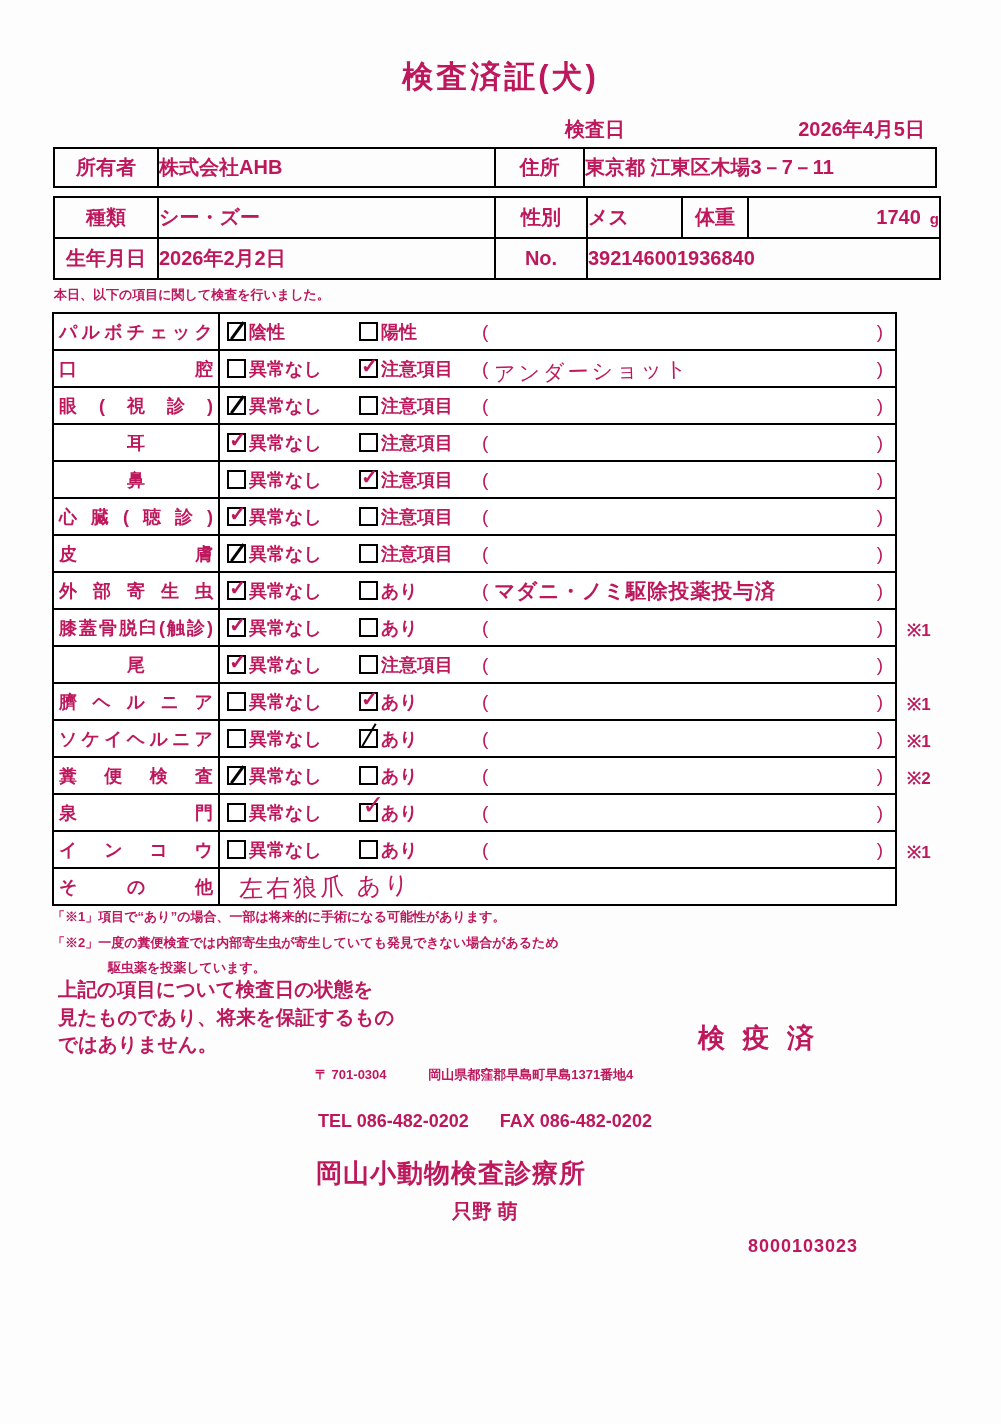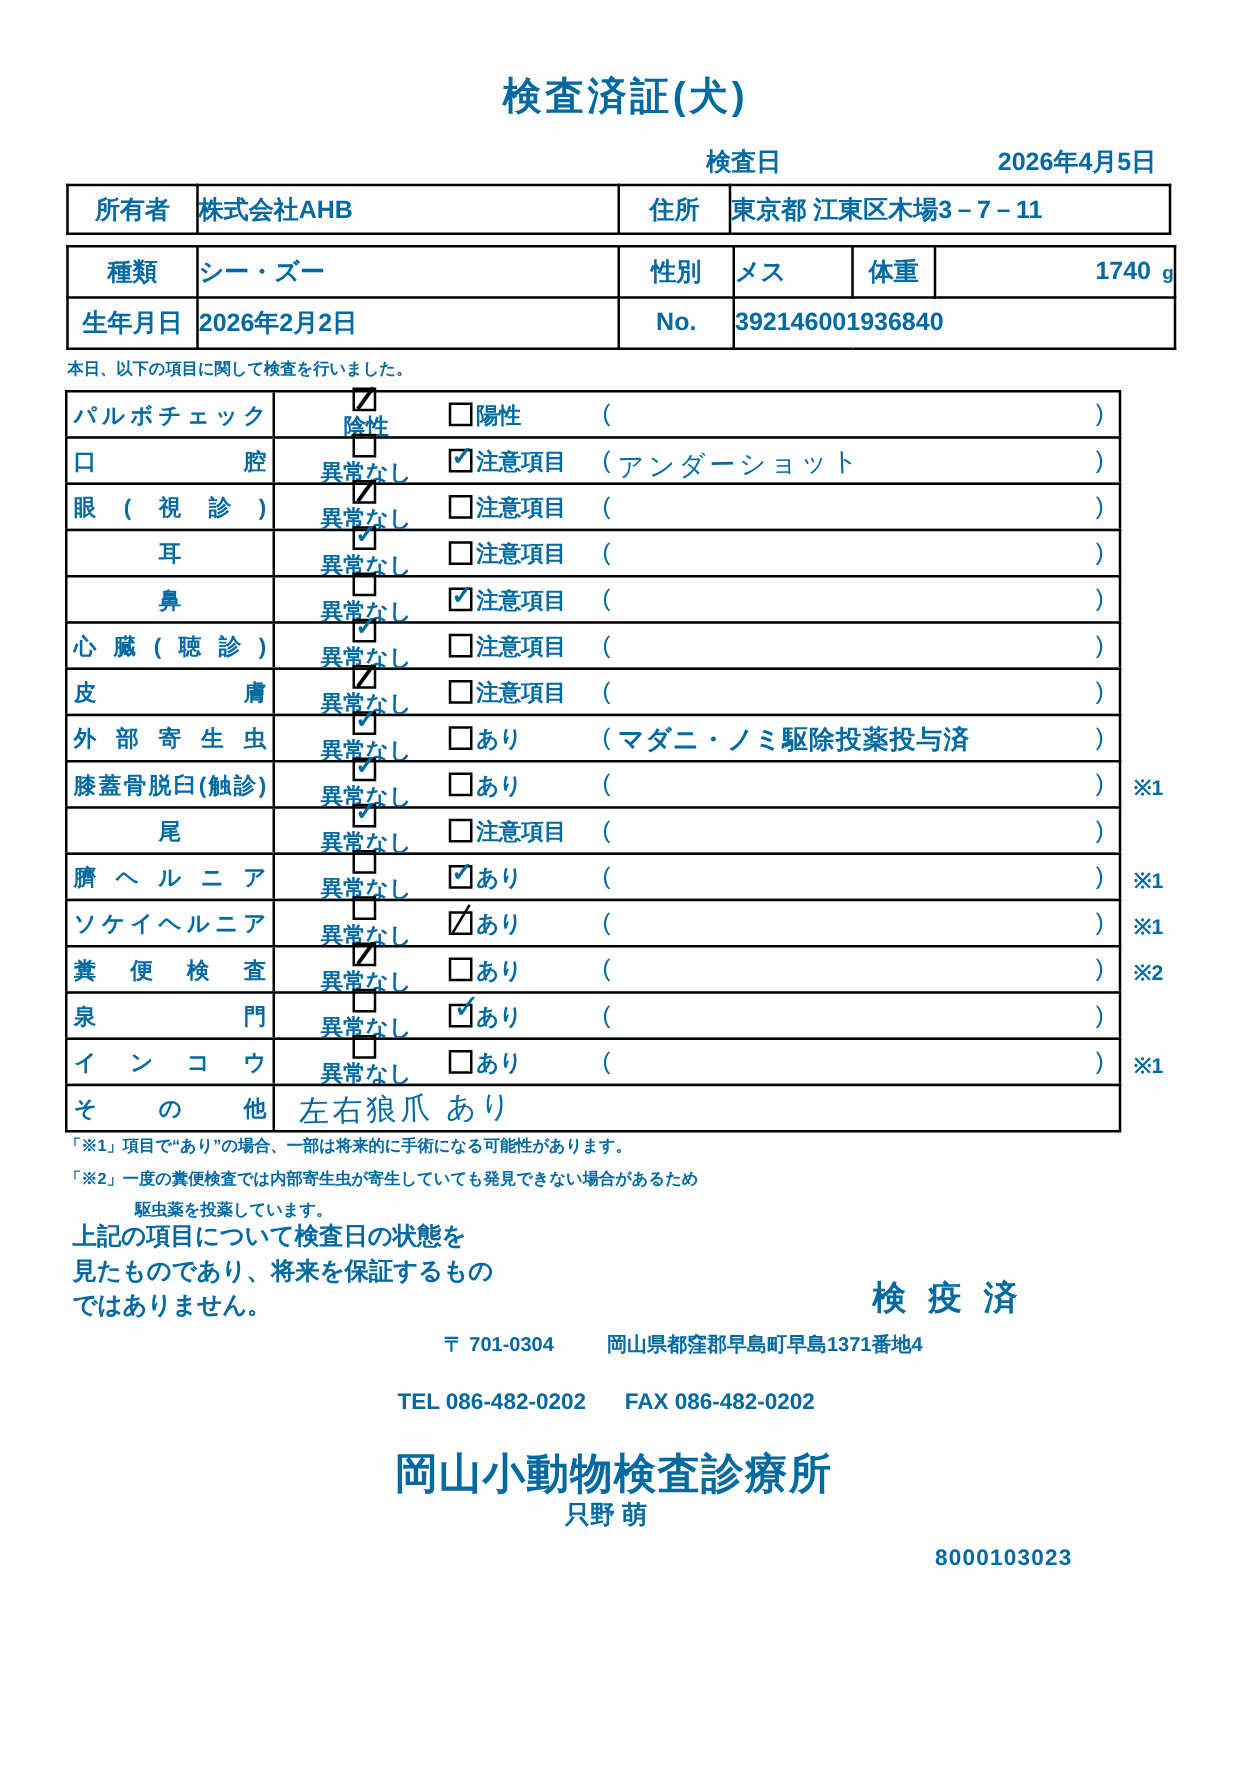--- a/index.html
+++ b/index.html
@@ -2,21 +2,21 @@
 <html><head>
 <meta charset="utf-8">
 <style>
   html,body { margin:0; padding:0; background:#fff; }
   .page {
     position: relative;
     width: 1001px;
     height: 1424px;
     background: #fdfdfd;
     font-family: "Liberation Sans", sans-serif;
-    color: #0369a1;
+    color: #be185d;
     font-weight: 600;
     overflow: hidden;
   }
   .abs { position: absolute; }
 
   
   .title {
     top: 56px; left: 0; width: 100%;
     text-align: center;
     font-size: 31px; font-weight: 700; letter-spacing: 3px;
@@ -71,21 +71,21 @@
   .label-inner {
     flex: 1; display: flex; justify-content: space-between;
     font-size: 18px; line-height: 1;
   }
   .label-inner.single { justify-content: center; }
   .opts-cell {
     flex: 1; display: flex; align-items: center;
     padding-left: 7px;
   }
   .cb-group { display: flex; align-items: center; flex: none; }
-  .g1 { width: 132px; flex-direction: column; }
+  .g1 { width: 132px; }
   .g2 { width: 123px; }
   .cb {
     width: 15px; height: 15px; flex: none;
     border: 2px solid #000;
     position: relative;
     margin-right: 3px;
   }
   .cb.check::after {
     content: "\2713"; position: absolute;
     font-size: 21px; line-height: 1; font-weight: 700;
@@ -122,25 +122,25 @@
   .row-note { position: absolute; left: 853px; top: 8px; font-size: 17px; white-space: nowrap; }
 
   
   .footnotes { top: 904px; left: 52px; font-size: 13px; line-height: 25.5px; white-space: nowrap; }
   .footnotes .indent { padding-left: 56px; }
 
   .statement { top: 976px; left: 58px; font-size: 19.5px; font-weight: 700; line-height: 27.5px; white-space: nowrap; }
 
   .stamp { top: 1020px; left: 698px; font-size: 27px; font-weight: 700; letter-spacing: 5px; }
 
-  .postal-line { top: 1066px; left: 315px; font-size: 16px; white-space: nowrap; margin-left: 40px; }
+  .postal-line { top: 1066px; left: 315px; font-size: 13px; white-space: nowrap; }
   .postal-line .addr { margin-left: 38px; }
   .tel-line { top: 1111px; left: 318px; font-size: 18px; white-space: nowrap; }
   .tel-line .fax { margin-left: 26px; }
-  .clinic-name { top: 1156px; left: 316px; font-size: 34px; font-weight: 700; letter-spacing: 1px; }
+  .clinic-name { top: 1156px; left: 316px; font-size: 26px; font-weight: 700; letter-spacing: 1px; }
   .examiner { top: 1198px; left: 452px; font-size: 20px; }
   .doc-code { top: 1236px; left: 748px; font-size: 18px; letter-spacing: 1px; }
 </style>
 </head>
 <body>
 
 <div class="page">
 
   <div class="abs title">検査済証(犬)</div>
 

